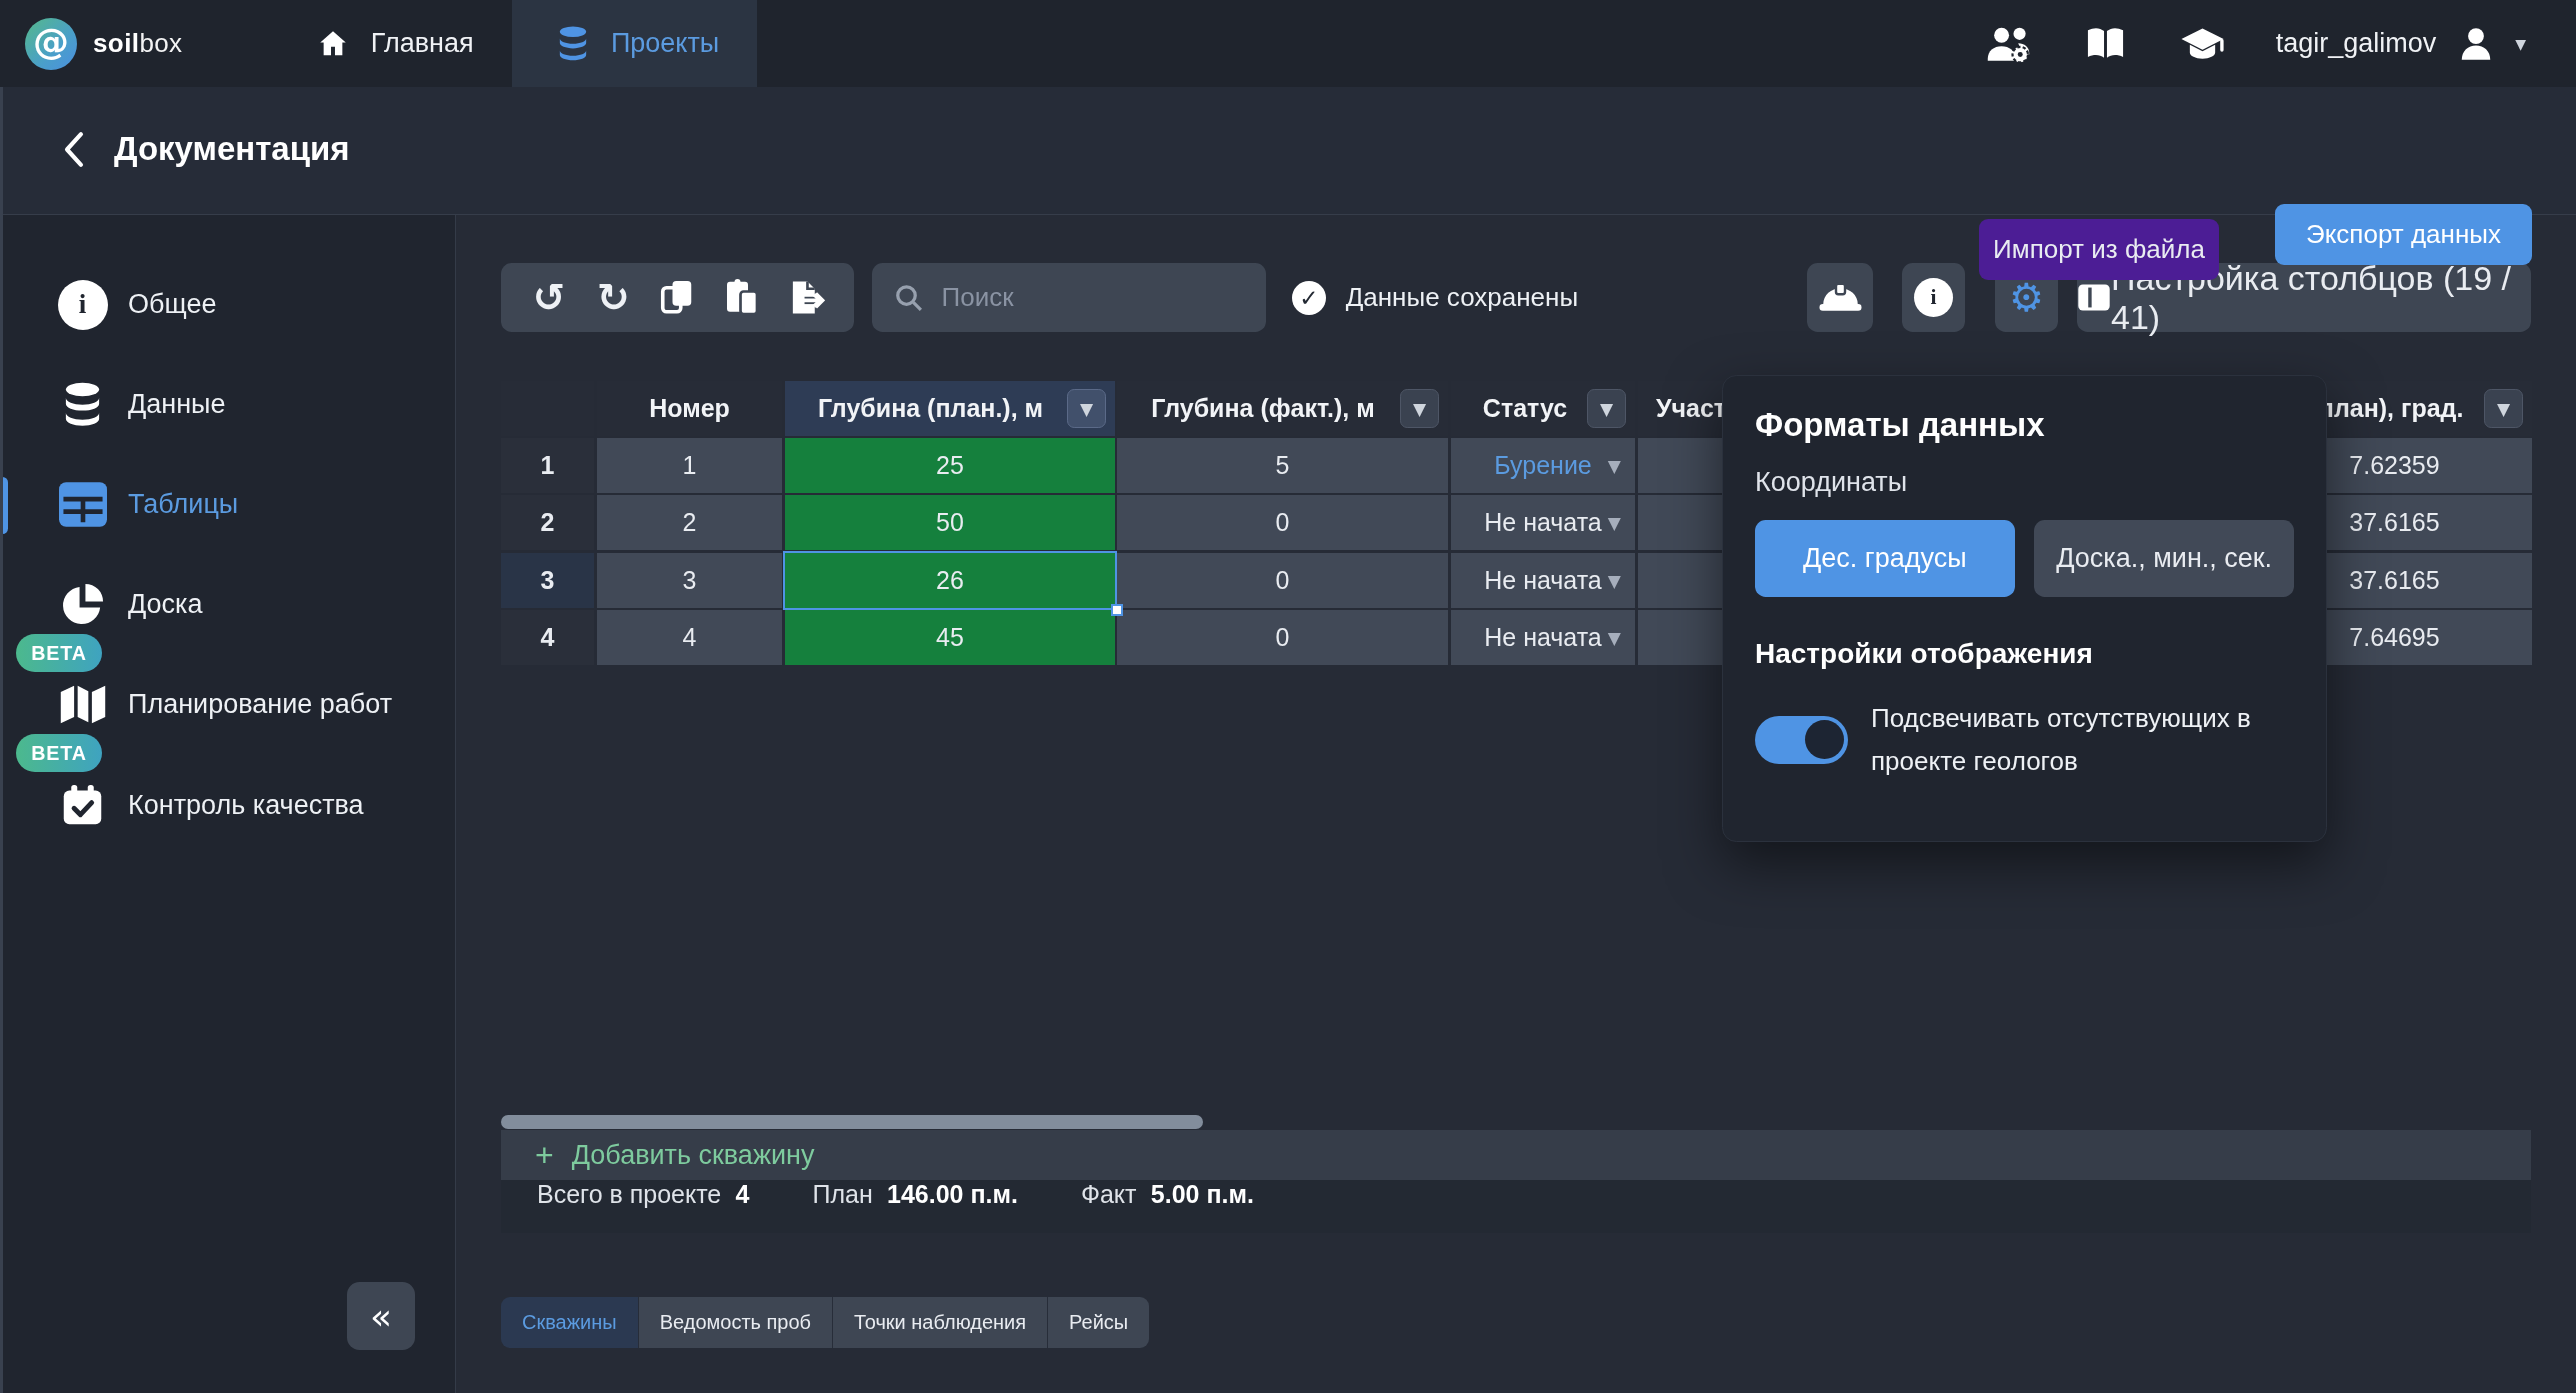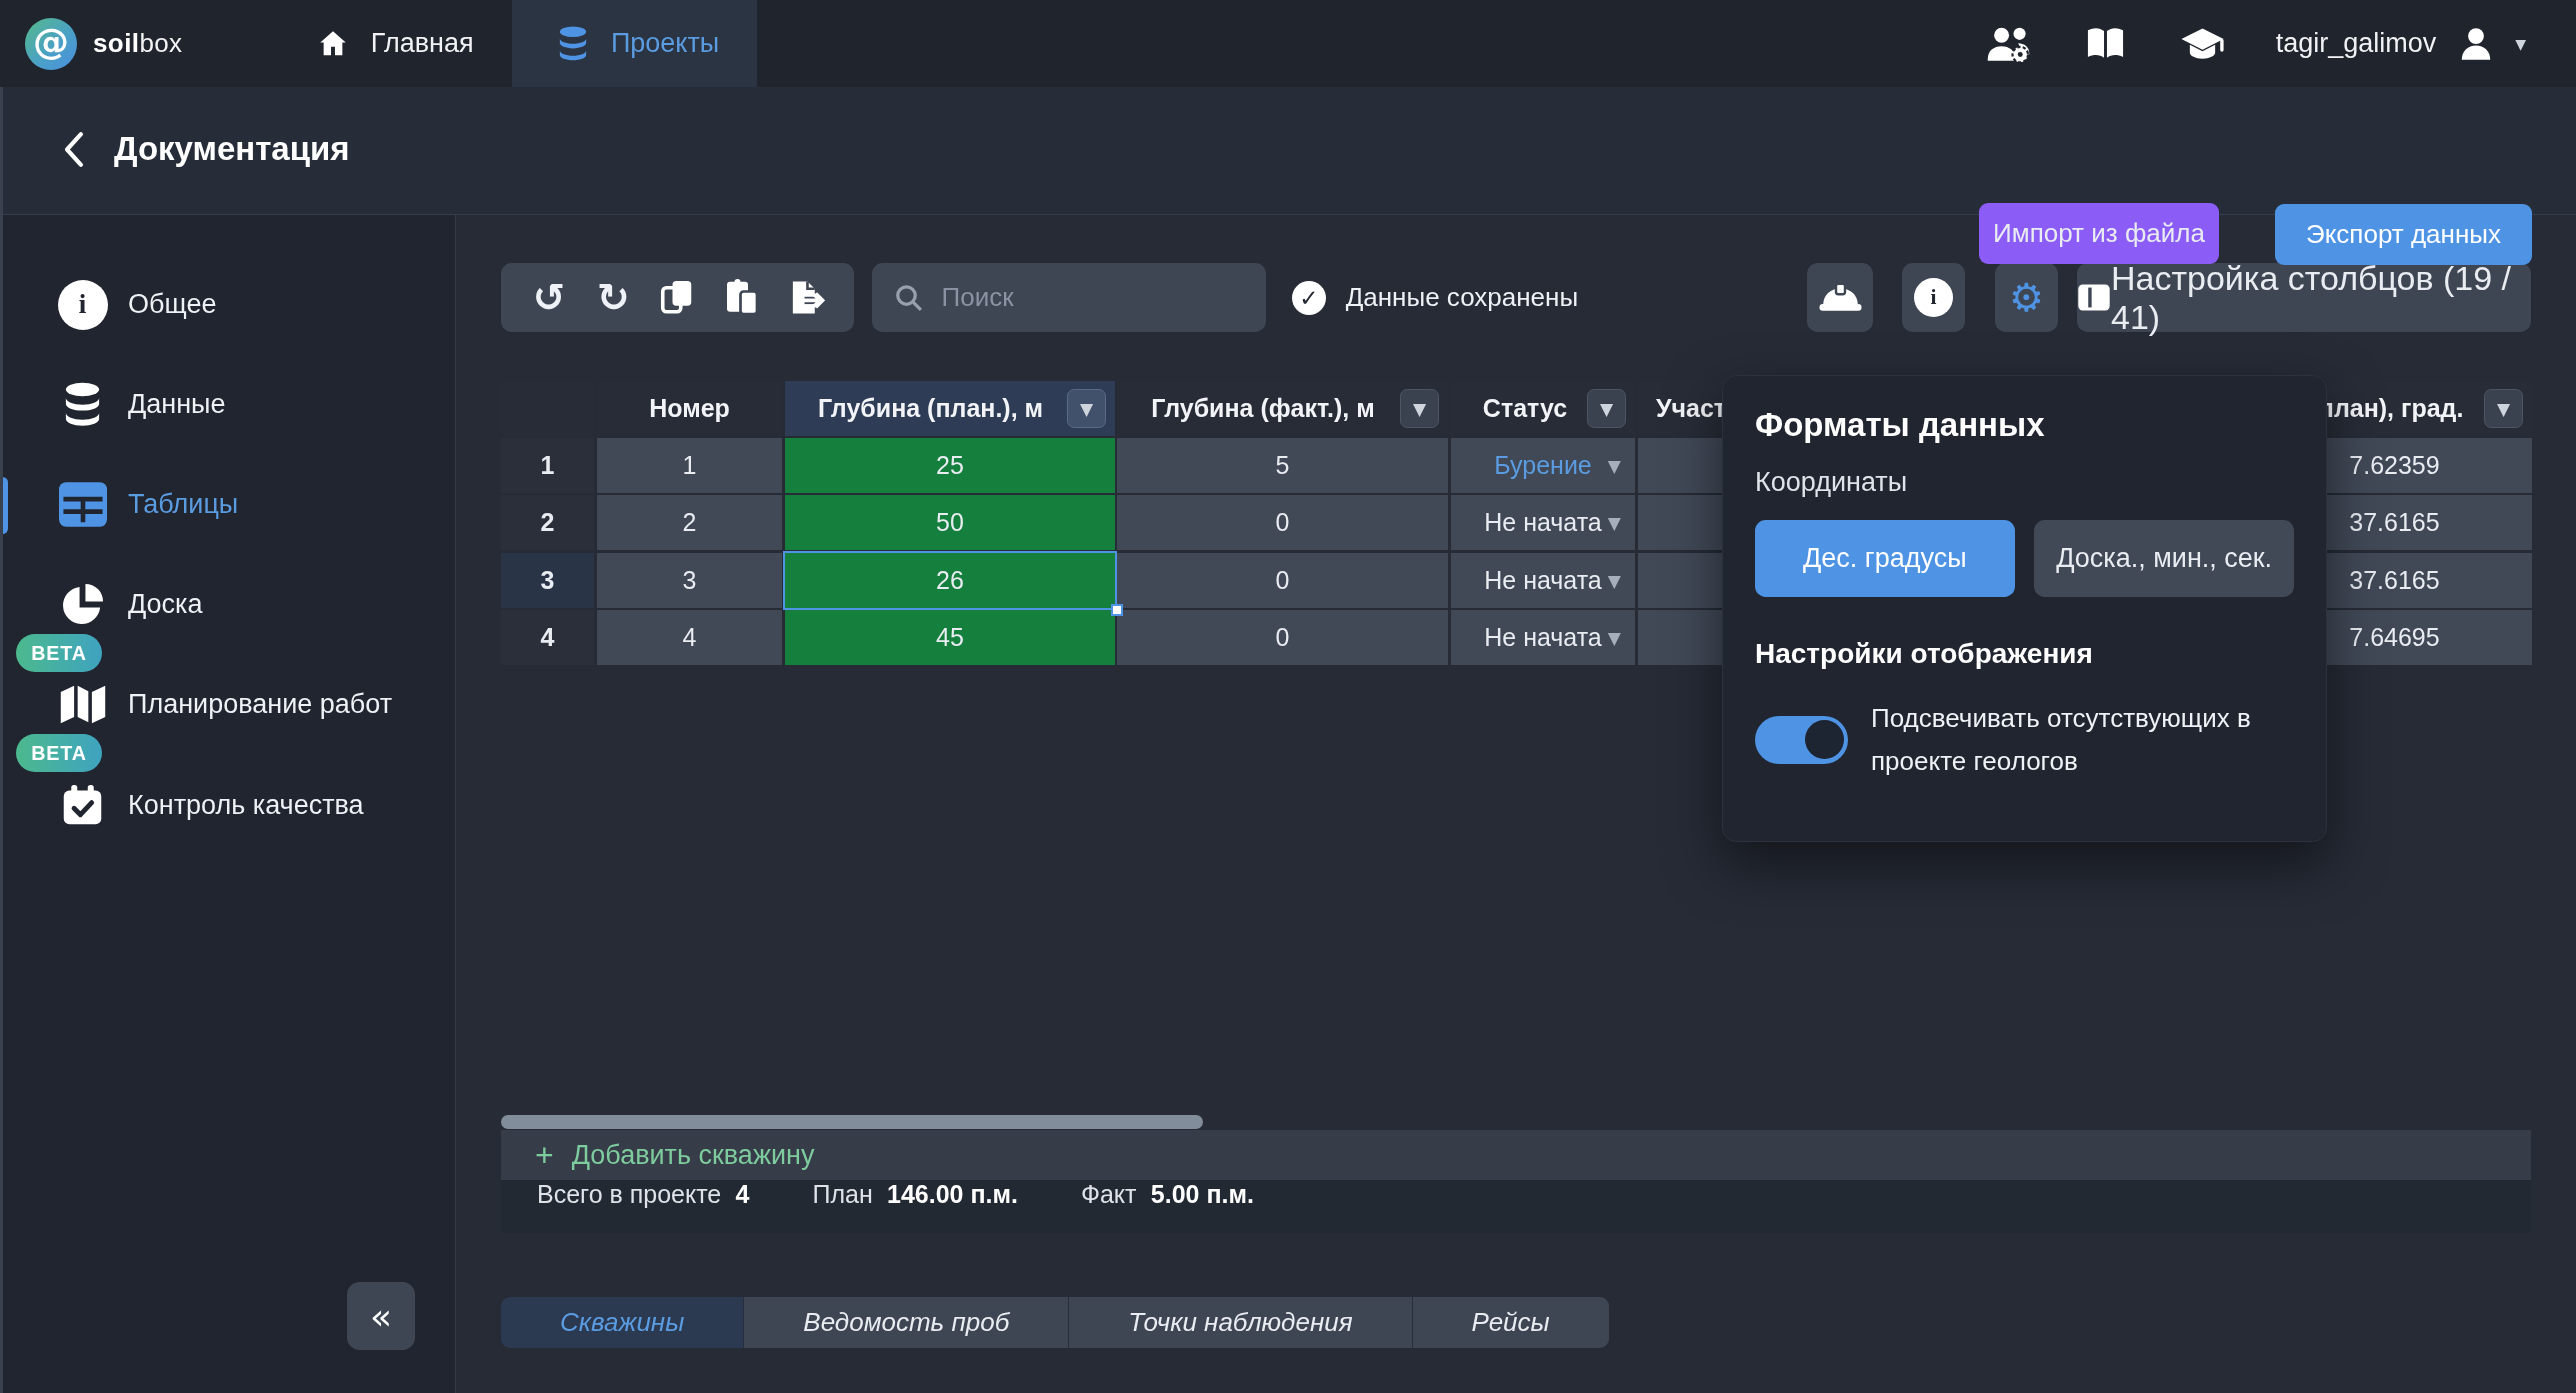--- a/index.html
+++ b/index.html
@@ -21,21 +21,21 @@
   .nav-right { margin-left:auto; display:flex; align-items:center; gap:50px; margin-right:50px; }
   .nav-icon { width:47px; height:41px; display:flex; align-items:center; justify-content:center; }
   .user-chip { display:flex; align-items:center; gap:16px; font-size:27px; color:#f0f2f5; }
   .caret { font-size:21.5px; color:#cfd5dd; }
 
   
   .pageheader { position:absolute; left:0; top:87px; width:2576px; height:128px; background:#262c38; border-bottom:1.8px solid #363d4a; z-index:70; }
   .back-btn { position:absolute; left:50px; top:39px; width:47px; height:47px; display:flex; align-items:center; justify-content:center; cursor:pointer; }
   .page-title { position:absolute; left:114px; top:43px; font-size:33px; font-weight:700; color:#fff; }
   .btn { border-radius:9px; font-size:26px; display:flex; align-items:center; justify-content:center; cursor:pointer; }
-  .btn-import { position:absolute; left:1979px; top:116px; width:240px; height:61px; background:#8b5cf6; color:#e9ecf1; }
+  .btn-import { position:absolute; left:1979px; top:132px; width:240px; height:61px; background:#4c1d95; color:#e9ecf1; }
   .btn-export { position:absolute; left:2275px; top:117px; width:257px; height:61px; background:#4f94e4; color:#fff; }
 
   .left-edge { position:absolute; left:0; top:87px; width:2.7px; height:1307px; background:#39414f; z-index:75; }
 
   
   .sidebar { position:absolute; left:0; top:215px; width:456px; height:1179px; background:#20252f; border-right:1.8px solid #343b48; z-index:40; }
   .side-item { position:absolute; left:0; width:456px; height:89px; display:flex; align-items:center; cursor:pointer; }
   .side-icon { position:absolute; left:54px; width:57px; height:57px; display:flex; align-items:center; justify-content:center; }
   .side-label { position:absolute; left:128px; font-size:27px; color:#eef1f5; }
   .side-item.active .side-label { color:#5b9be0; }
@@ -80,21 +80,21 @@
   .hscrollbar { position:absolute; left:501px; top:1115px; width:702px; height:14.3px; border-radius:7.2px; background:#828d9c; z-index:25; cursor:pointer; }
   .add-row { position:absolute; left:501px; top:1130px; width:2030px; height:50px; background:#363d49; display:flex; align-items:center; gap:18px; padding-left:34px; cursor:pointer; z-index:20; }
   .add-plus { color:#7ecb9e; font-size:32px; font-weight:400; }
   .add-label { color:#7ecb9e; font-size:27px; }
   .summary { position:absolute; left:501px; top:1180px; width:2030px; height:53px; background:#232933; display:flex; align-items:flex-start; padding-left:36px; font-size:25px; color:#dfe3e9; z-index:20; }
   .summary b { color:#fff; font-weight:700; margin-left:14.3px; }
   .summary .gap { width:63px; }
 
   
   .tabs { position:absolute; left:501px; top:1297px; height:51px; display:flex; border-radius:9px; overflow:hidden; z-index:20; }
-  .tab { height:51px; display:flex; align-items:center; justify-content:center; background:#3e4653; color:#e9ecf1; font-size:26px; border-right:1.8px solid #272d39; cursor:pointer; padding:0 59px;font-style:italic; }
+  .tab { height:51px; display:flex; align-items:center; justify-content:center; background:#3e4653; color:#e9ecf1; font-size:20px; border-right:1.8px solid #272d39; cursor:pointer; padding:0 21px; }
   .tab:last-child { border-right:none; }
   .tab.active { background:#2b3951; color:#5b9be0; }
 
   
   .popup { position:absolute; left:1722px; top:375px; width:605px; height:467px; background:#20252f; border:0.9px solid #2b313d; border-radius:14.3px; box-shadow:0 21.5px 54px rgba(0,0,0,.5); z-index:60; padding:30px 32px; }
   .popup h3 { font-size:33px; font-weight:700; color:#fff; }
   .popup .sub { font-size:27px; color:#dfe3ea; margin-top:23px; }
   .fmt-row { display:flex; gap:19.7px; margin-top:21.5px; }
   .fmt-btn { flex:1; height:77px; border-radius:10.7px; display:flex; align-items:center; justify-content:center; font-size:27px; cursor:pointer; background:#414957; color:#e9ecf1; }
   .fmt-btn.active { background:#4f94e4; color:#fff; }

